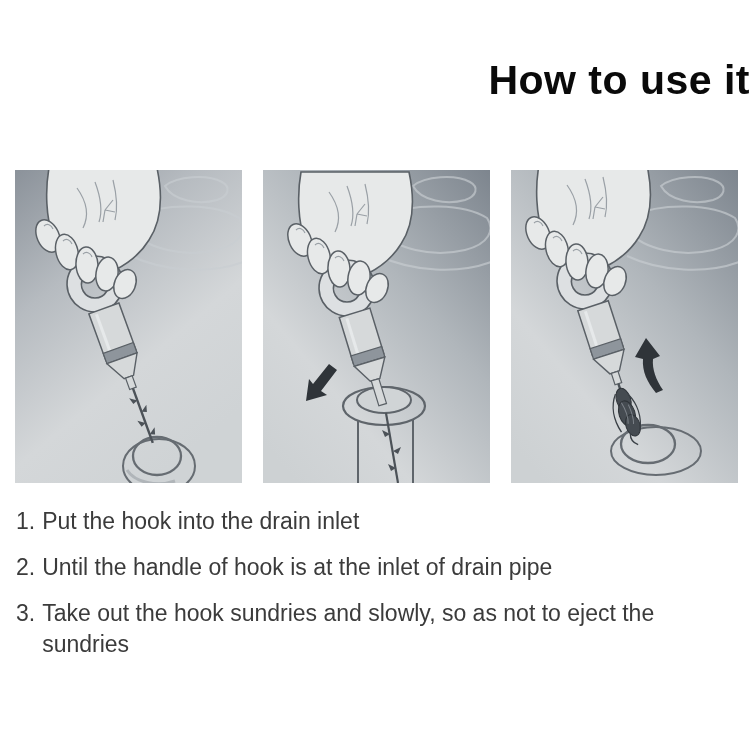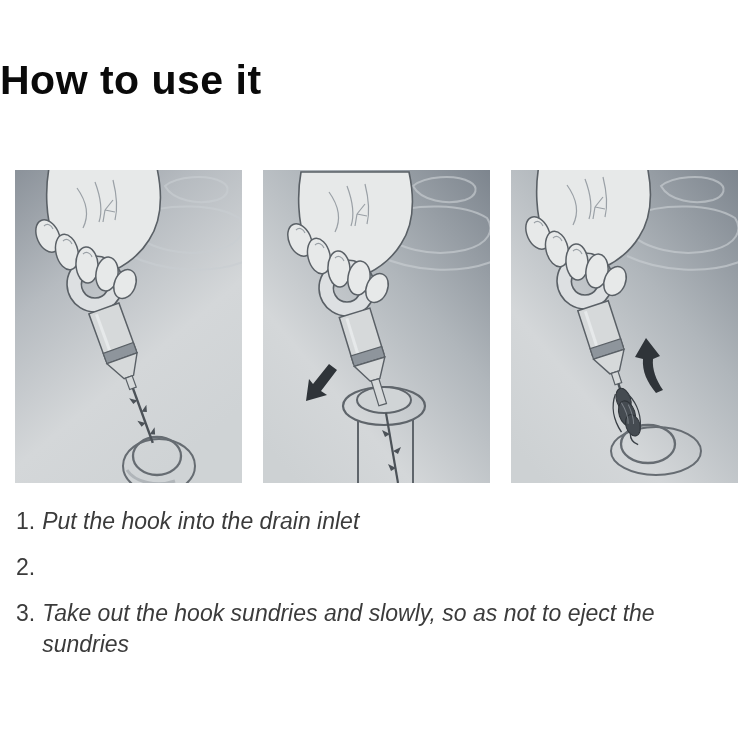--- a/index.html
+++ b/index.html
@@ -11,21 +11,21 @@
     width: 750px;
     height: 750px;
     overflow: hidden;
     font-family: "Liberation Sans", sans-serif;
     position: relative;
   }
   .sheet { width: 750px; height: 750px; }
 
   h1.title {
     margin: 58px 0 0 0;
-    text-align: left;
+    text-align: right;
     font-size: 41px;
     line-height: 1.1;
     font-weight: bold;
     letter-spacing: 0.5px;
     color: #0a0a0a;
   }
 
   .panels {
     margin-top: 67px;
     padding: 0 12px 0 15px;
@@ -47,21 +47,21 @@
   }
   ol.steps li {
     display: flex;
     align-items: flex-start;
     font-size: 23px;
     line-height: 31px;
     color: #3b3b3b;
     margin: 0 0 15px 0;
   }
   ol.steps .num { flex: 0 0 auto; margin-right: 7px; }
-  ol.steps .txt { max-width: 690px; font-style: italic; }
+  ol.steps .txt { max-width: 690px; }
 
   .defs-holder { position: absolute; width: 0; height: 0; overflow: hidden; }
 </style>
 </head>
 <body>
 
 <svg class="defs-holder" aria-hidden="true">
   <defs>
     <linearGradient id="gbgA" x1="0" y1="0" x2="0.6" y2="1">
       <stop offset="0" stop-color="#8b929a"></stop>
@@ -199,20 +199,21 @@
 
   </div>
 
   <ol class="steps">
     <li>
       <span class="num">1.</span>
       <span class="txt">Put the hook into the drain inlet</span>
     </li>
     <li>
       <span class="num">2.</span>
+      <span class="txt">Until the handle of hook is at the inlet of drain pipe</span>
     </li>
     <li>
       <span class="num">3.</span>
       <span class="txt">Take out the hook sundries and slowly, so as not to eject the sundries</span>
     </li>
   </ol>
 
 </main>
 
 </body></html>

